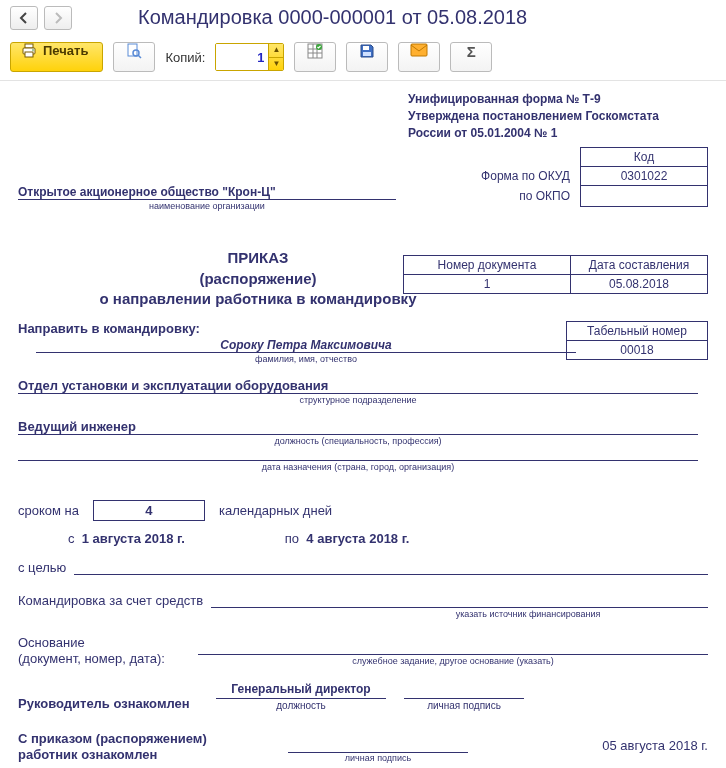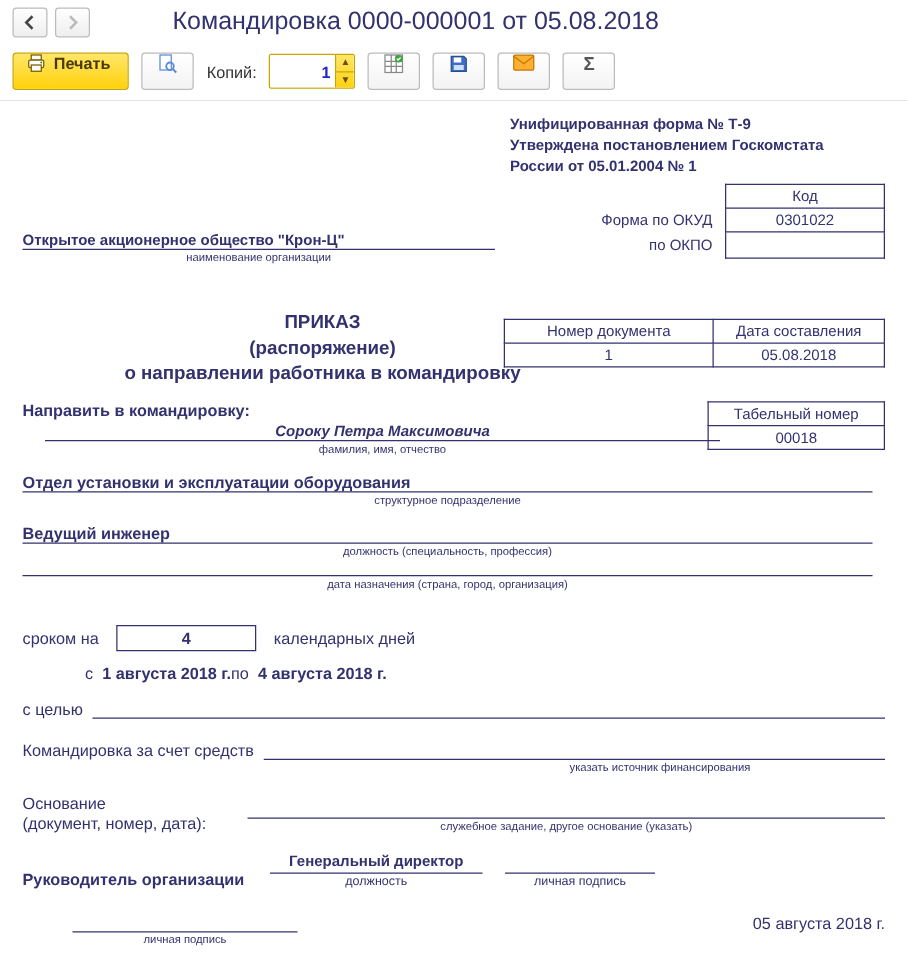--- a/index.html
+++ b/index.html
@@ -233,20 +233,21 @@
   .srok-box {
     border: 1.5px solid #33326f;
     width: 110px;
     text-align: center;
     font-weight: bold;
     color: #33326f;
     padding: 2px 0;
   }
   .dates-row {
     display: flex;
+    gap: 100px;
     margin: 10px 0 0 50px;
     color: #33326f;
     font-size: 13px;
   }
   .dates-row b { font-weight: bold; }
 
   .short-row {
     display: flex;
     align-items: flex-end;
     margin-top: 14px;
@@ -506,32 +507,36 @@
         <div>Основание</div>
         <div>(документ, номер, дата):</div>
       </div>
       <div style="flex:1;display:flex;flex-direction:column">
         <div style="border-bottom:1.5px solid #33326f;height:14px"></div>
         <div class="tiny-cap">служебное задание, другое основание (указать)</div>
       </div>
     </div>
 
     <div class="sign-row">
-      <div class="lbl" style="width:180px;font-size:13px">Руководитель организации</div>
+      <div class="lbl" style="width:180px;font-size:13px">Руководитель ознакомлен</div>
       <div class="sign-col" style="width:170px">
         <div class="sline" style="width:100%">Генеральный директор</div>
         <div class="scap">должность</div>
       </div>
       <div class="sign-col" style="width:120px">
         <div class="sline" style="width:100%"></div>
         <div class="scap">личная подпись</div>
       </div>
     </div>
 
     <div class="ack-row">
+      <div class="ack-label">
+        <div>С приказом (распоряжением)</div>
+        <div>работник ознакомлен</div>
+      </div>
       <div class="ack-sign">
         <div class="sline"></div>
         <div class="scap">личная подпись</div>
       </div>
       <div class="ack-date">05 августа 2018 г.</div>
     </div>
 
   </div>
 </div>
 

